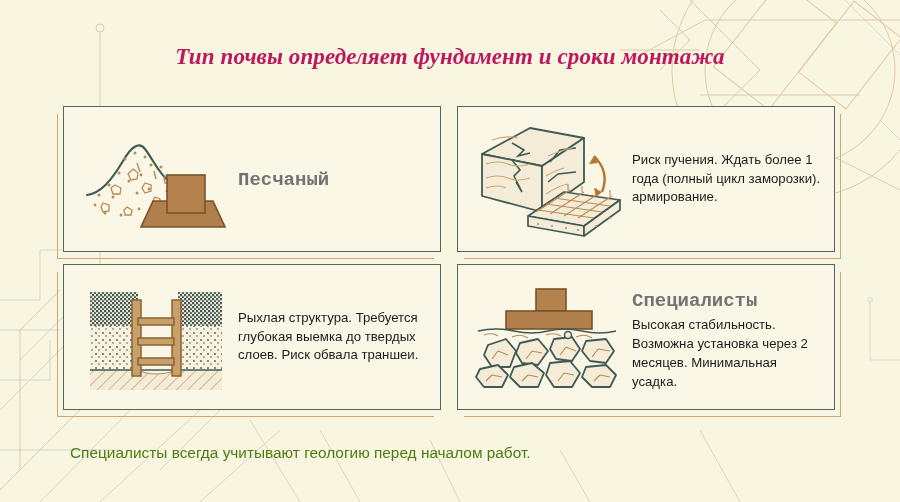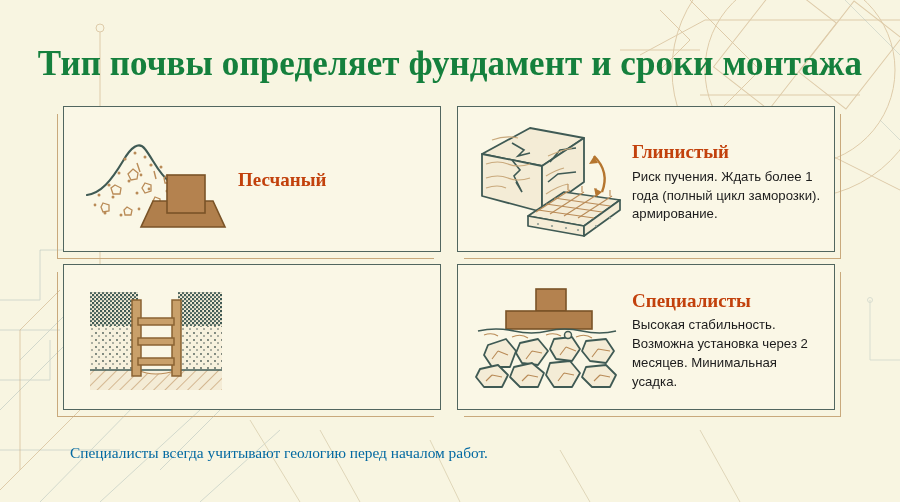--- a/index.html
+++ b/index.html
@@ -12,24 +12,25 @@
   }
   .bg-deco { position: absolute; inset: 0; pointer-events: none; z-index: 0; }
   .stage { position: relative; z-index: 2; width: 900px; height: 502px; }
 
   .title {
     position: absolute;
     left: 0; right: 0; top: 44px;
     text-align: center;
     font-family: "Liberation Serif", serif;
     font-weight: bold;
-    font-size: 35px;
+    font-size: 23px;
     letter-spacing: .1px;
-    color: #15803d;
+    color: #be185d;
     white-space: nowrap;
+    font-style: italic;
   }
 
   .grid {
     position: absolute;
     left: 63px; top: 106px;
     width: 772px; height: 304px;
   }
 
   .card {
     position: absolute;
@@ -64,43 +65,42 @@
     flex: 0 0 160px;
     margin-left: 10px;
     display: flex;
     align-items: center;
     justify-content: center;
   }
   .card-figure svg { display: block; }
 
   .card-body { padding-right: 10px; padding-left: 4px; }
   .card-title {
-    font-family: Liberation Serif, serif;
+    font-family: Liberation Mono, monospace;
     font-weight: bold;
     font-size: 19px;
-    color: #c2410c;
+    color: #737373;
     margin-bottom: 5px;
     line-height: 1.1;
     margin-top: 8px;
   }
   .card-desc {
     font-size: 13.2px;
     line-height: 1.42;
     color: #1c1c1c;
     max-width: 200px;
   }
 
   .footer {
     position: absolute;
     left: 70px;
     top: 444px;
     font-size: 15.4px;
-    color: #0369a1;
+    color: #4d7c0f;
     white-space: nowrap;
-    font-family: Liberation Serif, serif;
   }
 </style>
 </head>
 <body>
 
 <svg class="bg-deco" width="900" height="502" viewBox="0 0 900 502">
   <g stroke="#c9a97c" fill="none" opacity="0.55" stroke-width="1">
     <circle cx="800" cy="70" r="95"></circle>
     <circle cx="800" cy="70" r="128"></circle>
     <path d="M640 55 L705 20 L900 20"></path>
@@ -250,21 +250,20 @@
               <circle cx="106" cy="110" r="1.1"></circle>
             <circle cx="124" cy="106" r="1.1"></circle>
               <circle cx="138" cy="98" r="1.1"></circle>
           </g>
           <path d="M122 36 q16 16 8 36" fill="none" stroke="#b5762f" stroke-width="2.4"></path>
           <path d="M122 36 l-5 8 l9 -1 z" fill="#b5762f"></path>
           <path d="M130 72 l-8 -4 l2 9 z" fill="#b5762f"></path>
         </svg>
       </div>
       <div class="card-body">
-        <div class="card-title">Глинистый</div>
         <div class="card-desc">Риск пучения. Ждать более 1 года (полный цикл заморозки). армирование.</div>
       </div>
     </div>
 
     <div class="card c3">
       <div class="card-figure">
         <svg width="148" height="110" viewBox="0 0 148 110">
           <defs>
             <pattern id="topsoil" width="4" height="4" patternUnits="userSpaceOnUse">
               <rect width="4" height="4" fill="#f4ecd6"></rect>
@@ -291,20 +290,21 @@
           <g stroke="#8a6333" stroke-width="1.5">
             <rect x="52" y="18" width="9" height="76" fill="#c9a06a"></rect>
             <rect x="92" y="18" width="9" height="76" fill="#c9a06a"></rect>
             <rect x="58" y="36" width="36" height="7" fill="#c9a06a"></rect>
             <rect x="58" y="56" width="36" height="7" fill="#c9a06a"></rect>
             <rect x="58" y="76" width="36" height="7" fill="#c9a06a"></rect>
           </g>
         </svg>
       </div>
       <div class="card-body">
+        <div class="card-desc">Рыхлая структура. Требуется глубокая выемка до твердых слоев. Риск обвала траншеи.</div>
       </div>
     </div>
 
     <div class="card c4">
       <div class="card-figure">
         <svg width="152" height="112" viewBox="0 0 152 112">
           <rect x="64" y="8" width="30" height="22" fill="#b4824f" stroke="#7a5327" stroke-width="1.6"></rect>
           <rect x="34" y="30" width="86" height="18" fill="#b07f4c" stroke="#7a5327" stroke-width="1.6"></rect>
           <path d="M6 50 q18 -4 36 0 t34 0 t34 0 t34 0" fill="none" stroke="#3f5a54" stroke-width="1.7"></path>
           <g stroke="#b98b57" stroke-width="1.1" fill="none">

